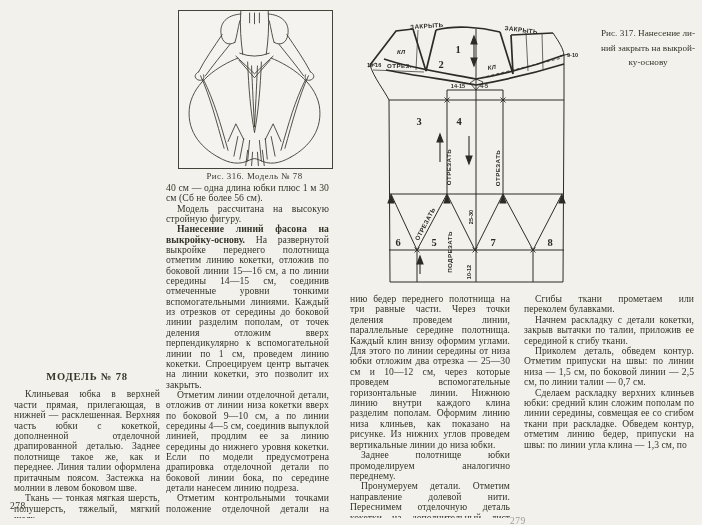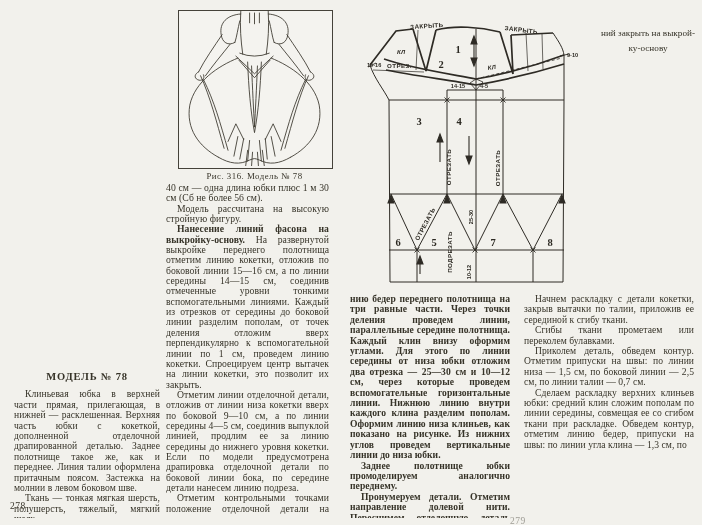--- a/index.html
+++ b/index.html
@@ -6,21 +6,21 @@
   .page{
     position:relative;width:702px;height:525px;background:#f2f1ec;
     overflow:hidden;font-family:"Liberation Serif",serif;color:#363328;
   }
   .abs{position:absolute;}
   p{margin:0;text-indent:11px;text-align:justify;hyphens:auto;}
   .noind{text-indent:0;}
   .colbox{overflow:hidden;letter-spacing:0.05px;}
   .col-left{left:14px;top:372px;width:146px;height:146px;font-size:9.6px;line-height:10.4px;}
   .col-mid{left:166px;top:183px;width:163px;height:334px;font-size:9.7px;line-height:10.35px;}
-  .col-3{left:350px;top:294px;width:160px;height:224px;font-size:9.6px;line-height:10.4px;font-weight:bold;}
+  .col-3{left:350px;top:294px;width:160px;height:224px;font-size:9.6px;line-height:10.4px;}
   .col-4{left:524px;top:294px;width:170px;height:224px;font-size:9.6px;line-height:10.4px;}
   .heading{font-weight:bold;font-size:10.5px;letter-spacing:0.8px;text-align:center;
     text-indent:0;margin-bottom:7px;text-align-last:center;}
   .fig-frame{left:178px;top:10px;width:153px;height:157px;border:1px solid #45423a;background:#f4f3ef;}
   .fig-caption{left:178px;top:171px;width:153px;text-align:center;font-size:8.8px;letter-spacing:0.5px;}
   .fig317-caption{left:596px;top:26px;width:104px;text-align:center;font-size:9.2px;line-height:14.5px;}
   .pageno{font-size:9.5px;letter-spacing:0.5px;}
   .pageno-left{left:10px;top:501px;}
   .pageno-right{left:510px;top:516px;opacity:.45;}
   .diagram-box{left:340px;top:12px;width:258px;height:278px;}
@@ -175,34 +175,35 @@
       <text class="lab" x="111" y="155" text-anchor="middle" transform="rotate(-90 111 155)">ОТРЕЗАТЬ</text>
       <text class="lab" x="160" y="156" text-anchor="middle" transform="rotate(-90 160 156)">ОТРЕЗАТЬ</text>
       <text class="lab" x="87" y="213" text-anchor="middle" transform="rotate(-62 87 213)">ОТРЕЗАТЬ</text>
       <text class="lab" x="112" y="240" text-anchor="middle" transform="rotate(-90 112 240)">ПОДРЕЗАТЬ</text>
       <text class="dim" x="133" y="205" text-anchor="middle" transform="rotate(-90 133 205)">25-30</text>
       <text class="dim" x="131" y="260" text-anchor="middle" transform="rotate(-90 131 260)">10-12</text>
     </svg>
   </div>
 
   <div class="abs fig317-caption">
+    <div>Рис. 317. Нанесение ли-</div>
     <div>ний закрыть на выкрой-</div>
     <div>ку-основу</div>
   </div>
 
   <div class="abs colbox col-3">
     <p class="noind">нию бедер переднего полотнища на три равные части. Через точки деления проведем линии, параллельные середине полотнища. Каждый клин внизу оформим углами. Для этого по линии середины от низа юбки отложим два отрезка — 25—30 см и 10—12 см, через которые проведем вспомогательные горизонтальные линии. Нижнюю линию внутри каждого клина разделим пополам. Оформим линию низа клиньев, как показано на рисунке. Из нижних углов проведем вертикальные линии до низа юбки.</p>
     <p>Заднее полотнище юбки промоделируем аналогично переднему.</p>
     <p>Пронумеруем детали. Отметим направление долевой нити. Переснимем отделочную деталь кокетки на дополнительный лист бумаги. Разрежем основные детали по отмеченным линиям.</p>
 
   </div>
 
   <div class="abs colbox col-4">
+    <p>Сгибы ткани прометаем или переколем булавками.</p>
     <p>Начнем раскладку с детали кокетки, закрыв вытачки по талии, приложив ее серединой к сгибу ткани.</p>
-    <p>Сгибы ткани прометаем или переколем булавками.</p>
     <p>Приколем деталь, обведем контур. Отметим припуски на швы: по линии низа — 1,5 см, по боковой линии — 2,5 см, по линии талии — 0,7 см.</p>
     <p>Сделаем раскладку верхних клиньев юбки: средний клин сложим пополам по линии середины, совмещая ее со сгибом ткани при раскладке. Обведем контур, отметим линию бедер, припуски на швы: по линии угла клина — 1,3 см, по</p>
   </div>
 
   <div class="abs pageno pageno-left">278</div>
   <div class="abs pageno pageno-right">279</div>
 
 </div>
 
 </body></html>

